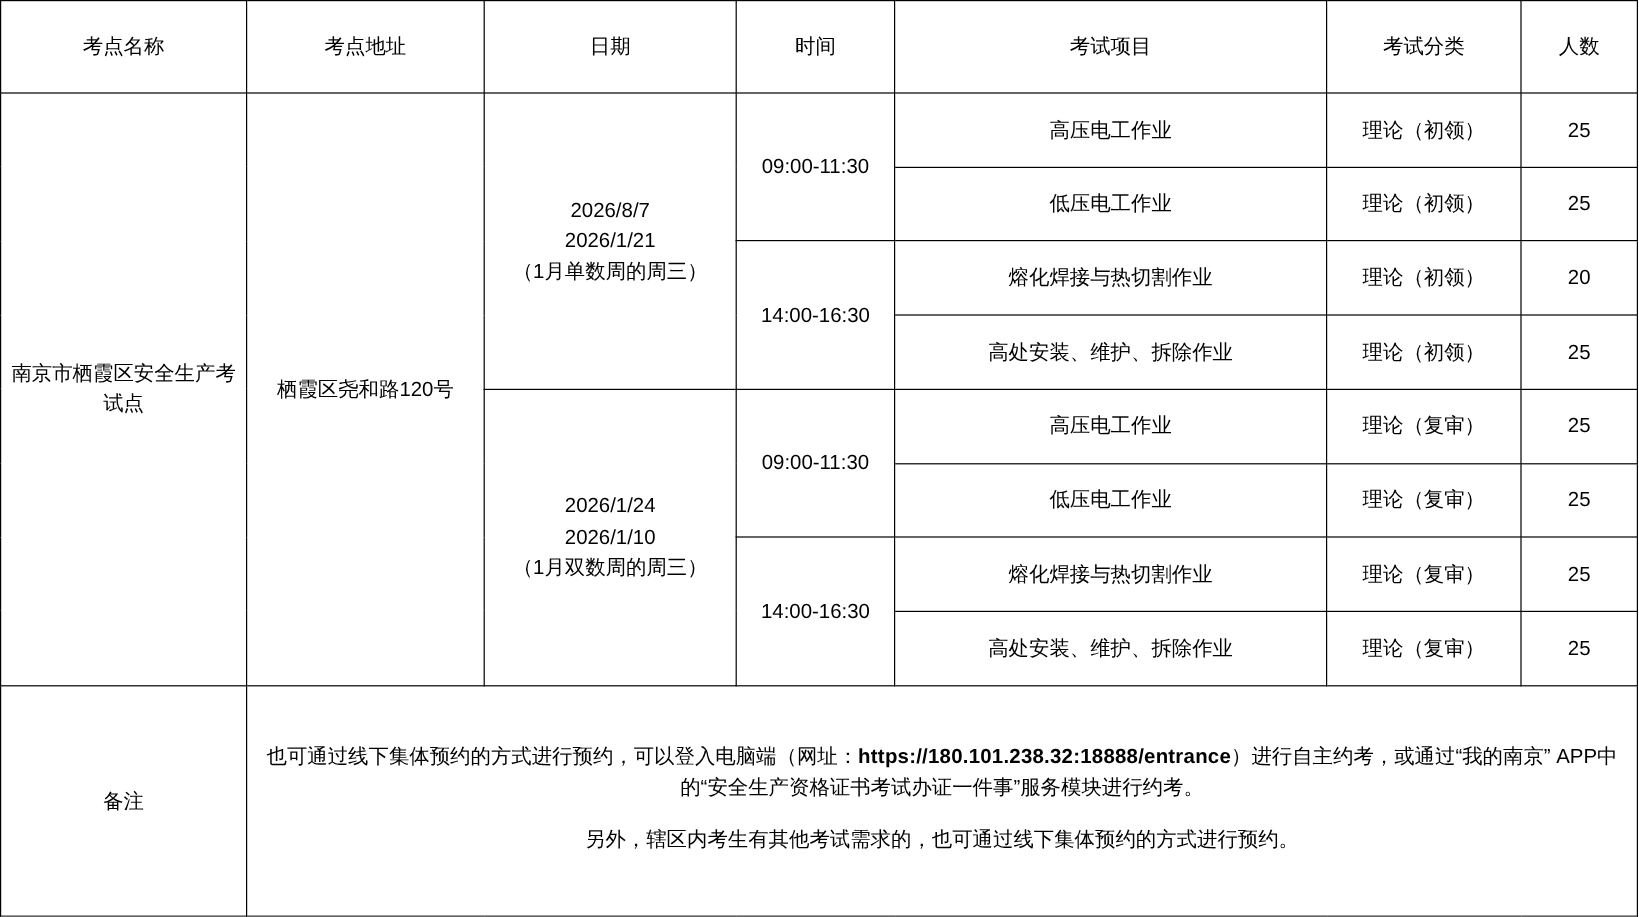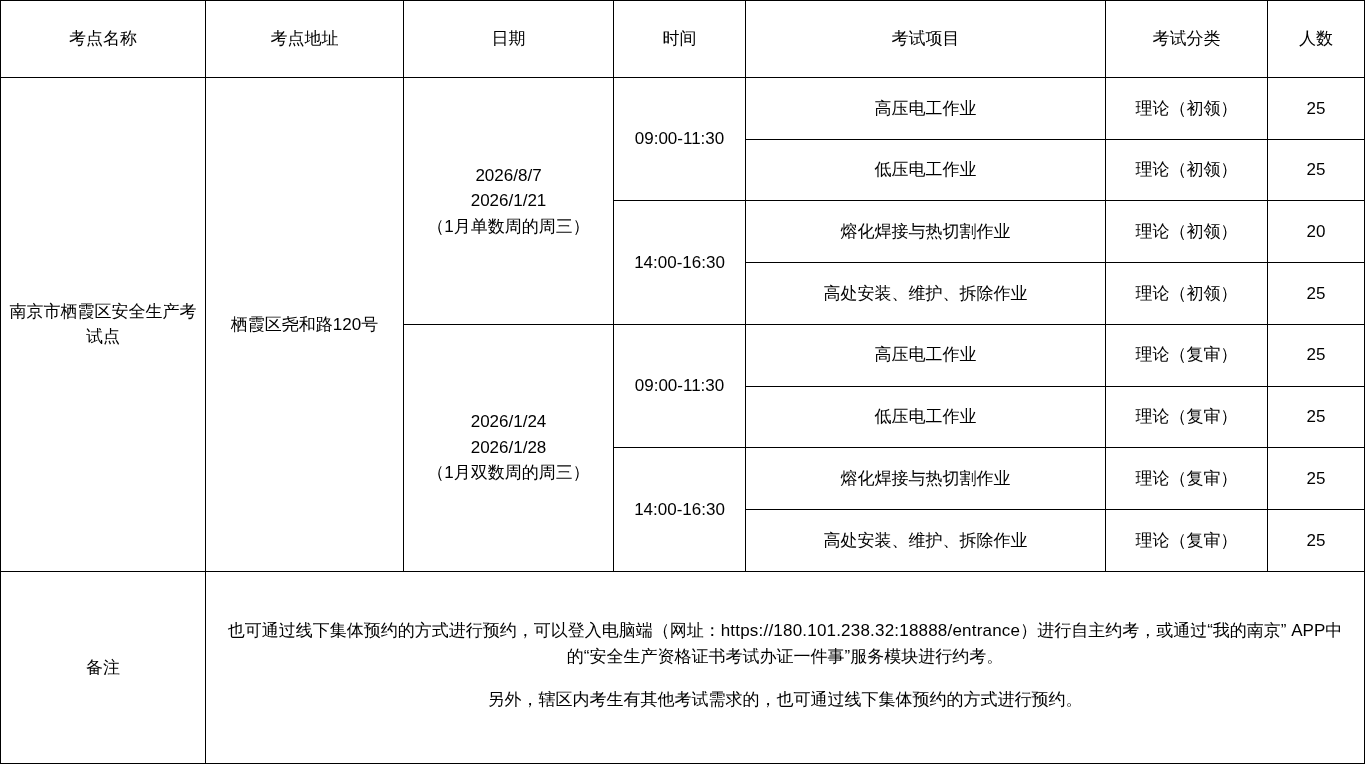--- a/index.html
+++ b/index.html
@@ -83,21 +83,21 @@
     line-height: 1.75;
   }
   td.remark-body p {
     margin: 0 0 18px 0;
   }
   td.remark-body p:last-child {
     margin-bottom: 4px;
   }
   .url {
     font-family: "Liberation Sans", "DejaVu Sans", sans-serif;
-    font-weight: normal;
+    font-weight: bold;
     letter-spacing: 0.2px;
   }
   
   col.c1 { width: 205px; }
   col.c2 { width: 198px; }
   col.c3 { width: 210px; }
   col.c4 { width: 132px; }
   col.c5 { width: 360px; }
   col.c6 { width: 162px; }
   col.c7 { width: 97px; }
@@ -155,21 +155,21 @@
     </tr>
     <tr>
       <td class="subject-cell">高处安装、维护、拆除作业</td>
       <td class="cat-cell">理论（初领）</td>
       <td class="num-cell">25</td>
     </tr>
 
     <tr>
       <td class="date-cell" rowspan="4">
         <span class="dline">2026/1/24</span>
-        <span class="dline">2026/1/28</span>
+        <span class="dline">2026/1/10</span>
         <span class="dline">（1月双数周的周三）</span>
       </td>
       <td class="time-cell" rowspan="2">09:00-11:30</td>
       <td class="subject-cell">高压电工作业</td>
       <td class="cat-cell">理论（复审）</td>
       <td class="num-cell">25</td>
     </tr>
     <tr>
       <td class="subject-cell">低压电工作业</td>
       <td class="cat-cell">理论（复审）</td>

